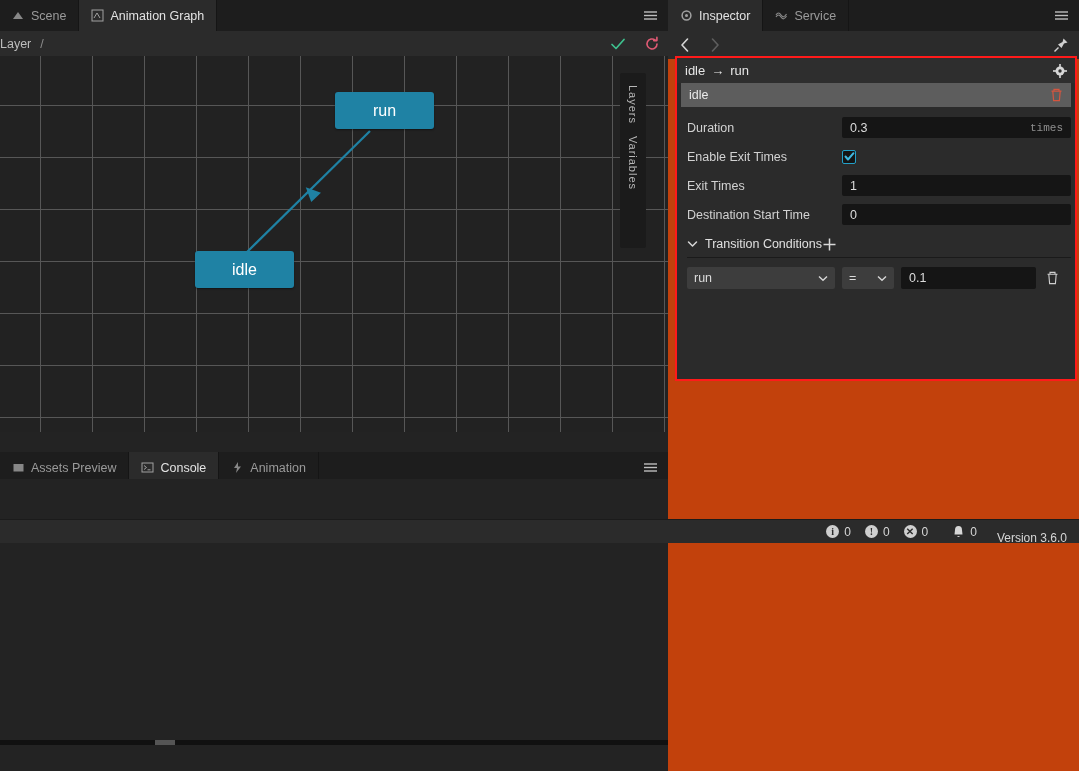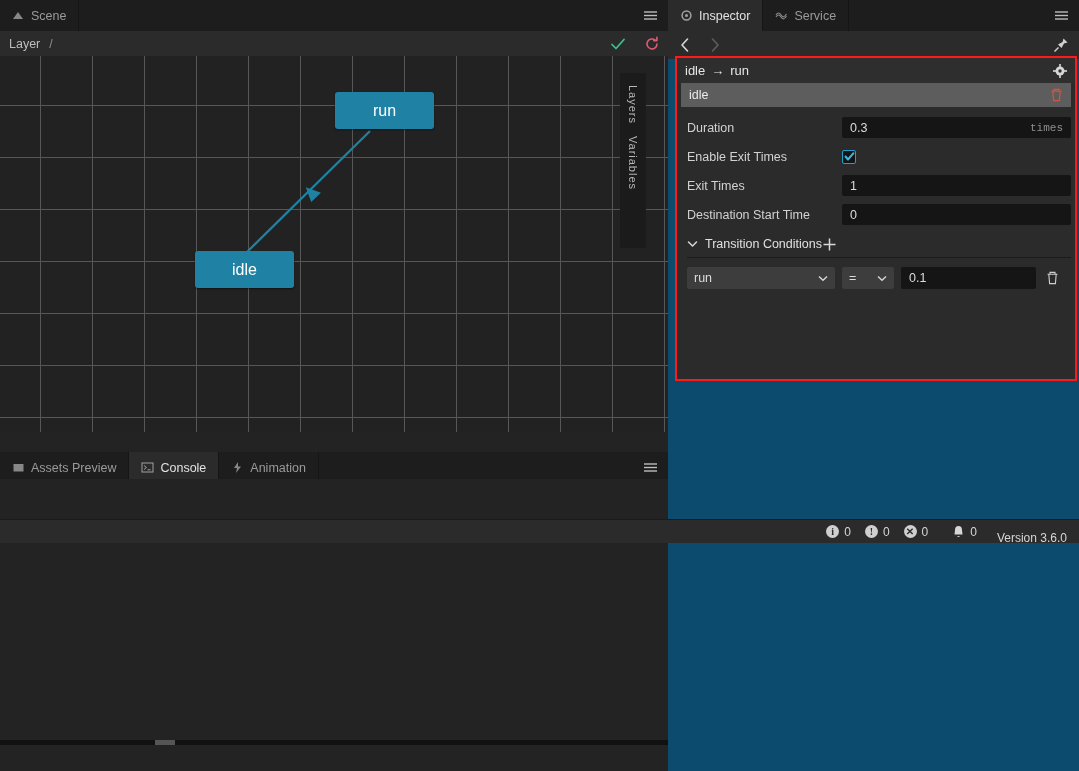--- a/index.html
+++ b/index.html
@@ -19,21 +19,21 @@
          color:#9a9a9a; background:#1d1d1d; border-right:1px solid #151515; }
   .tab.active { background:#2b2b2b; color:#e2e2e2; }
   .tab .tico { width:13px; height:13px; display:inline-block; position:relative; opacity:.85;}
   .hamburger { position:absolute; right:10px; top:0; bottom:0; display:flex; align-items:center;
                color:#bdbdbd; font-size:15px; letter-spacing:0; }
 
   
   .left { position:absolute; left:0; top:0; width:668px; height:771px; background:#232323; }
   .graphPanel { position:absolute; left:0; top:0; width:668px; height:432px; background:#2b2b2b; }
   .layerbar { position:relative; height:25px; background:#2b2b2b; display:flex; align-items:center;
-              padding-left:9px; gap:9px; color:#bdbdbd; font-size:12.5px; }
+              gap:9px; color:#bdbdbd; font-size:12.5px; }
   .layerbar .sep { color:#8c8c8c; }
   .layerbar .acts { position:absolute; right:8px; top:0; bottom:0; display:flex; align-items:center; gap:18px; }
 
   .canvas { position:absolute; left:0; top:56px; width:668px; height:376px; overflow:hidden;
             background:#222222;
             background-image:
               linear-gradient(to right, #575757 1px, transparent 1px),
               linear-gradient(to bottom, #575757 1px, transparent 1px);
             background-size:52px 52px;
             background-position:-12px -3px; }
@@ -57,21 +57,21 @@
                border-radius:2px; display:flex; align-items:center; padding-left:20px; }
   .searchBox input { background:transparent; border:0; outline:0; color:#cfcfcf; font-size:11.5px;
                      font-family:inherit; width:140px; }
   .searchBox input::placeholder { color:#7c7c7c; font-style:italic; }
   .chk { width:11px; height:11px; background:#1b1b1b; border:1px solid #4a4a4a; border-radius:2px; }
   .selectSm { width:56px; height:18px; background:#3a3a3a; border-radius:2px; color:#d6d6d6;
               font-size:12px; display:flex; align-items:center; padding:0 5px; justify-content:space-between; }
   .conBody { position:absolute; top:27px; left:0; right:0; bottom:16px; background:#232323; }
 
   
-  .right { position:absolute; left:668px; top:0; width:411px; height:771px; background:#0c4a6e; }
+  .right { position:absolute; left:668px; top:0; width:411px; height:771px; background:#c2410c; }
   .navbar { height:28px; background:#2b2b2b; display:flex; align-items:center; gap:20px; padding-left:12px; position:relative; }
   .arrowBtn { font-size:14px; color:#cfcfcf; }
   .arrowBtn.dis { color:#5e5e5e; }
   .pin { position:absolute; right:10px; top:0; bottom:0; display:flex; align-items:center; color:#d0d0d0; }
 
   .inspector { position:absolute; left:7px; top:56px; width:402px; height:325px;
                border:2px solid #ff1a1a; background:#2b2b2b; }
   .insHead { height:25px; background:#2e2e2e; display:flex; align-items:center; padding:0 8px;
              justify-content:space-between; }
   .insHead .ttl { font-size:13px; color:#e6e6e6; display:flex; align-items:center; gap:6px; }
@@ -118,20 +118,29 @@
     <div class="graphPanel">
       <div class="tabbar">
         <div class="tab">
           <span class="tico">
             <svg width="13" height="13" viewBox="0 0 13 13">
                 <path d="M1 10 L6 3 L11 10 Z" fill="#9a9a9a"></path>
               </svg>
           </span>
           <span>Scene</span>
         </div>
+        <div class="tab active">
+          <span class="tico">
+            <svg width="13" height="13" viewBox="0 0 13 13">
+                <rect x="1" y="1" width="11" height="11" fill="none" stroke="#b6b6b6" stroke-width="1"></rect>
+                <path d="M3 9 L6 4 L9 9" stroke="#b6b6b6" fill="none" stroke-width="1"></path>
+              </svg>
+          </span>
+          <span>Animation Graph</span>
+        </div>
         <div class="hamburger">
           <svg width="15" height="13" viewBox="0 0 15 13">
               <g stroke="#bdbdbd" stroke-width="1.4">
                 <line x1="1" y1="3" x2="14" y2="3"></line>
                 <line x1="1" y1="6.5" x2="14" y2="6.5"></line>
                 <line x1="1" y1="10" x2="14" y2="10"></line>
               </g>
             </svg>
         </div>
       </div>

